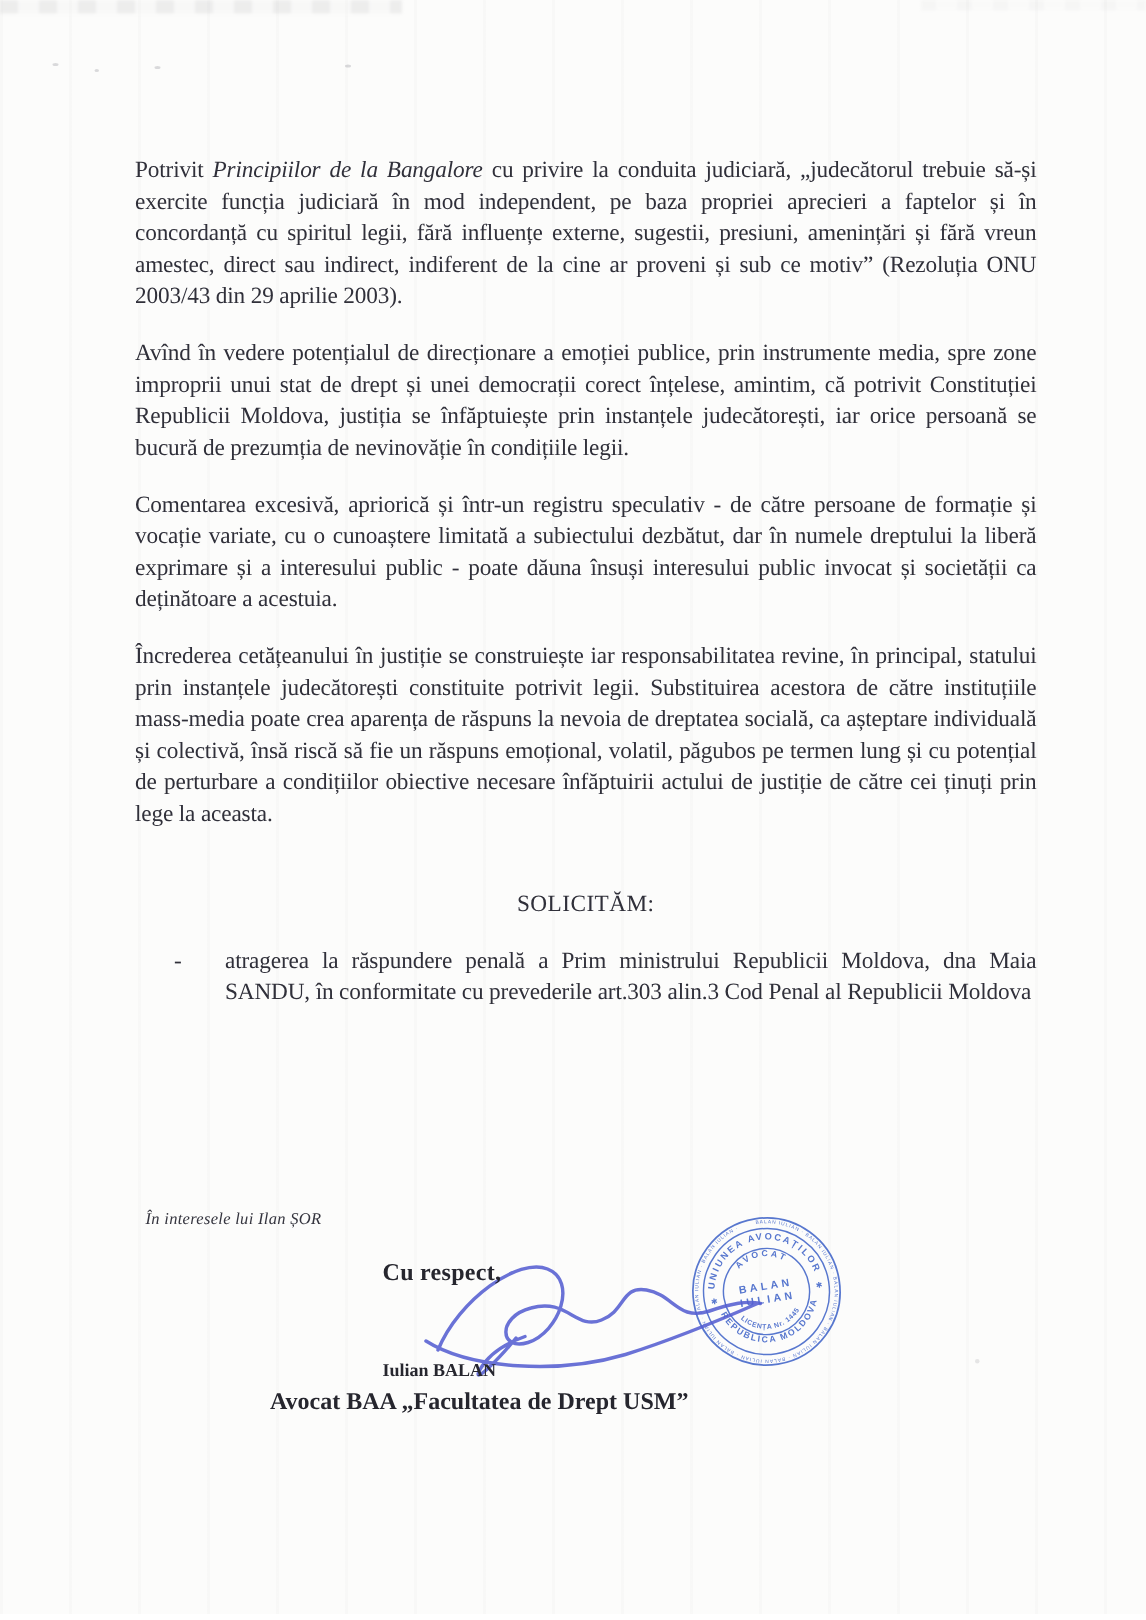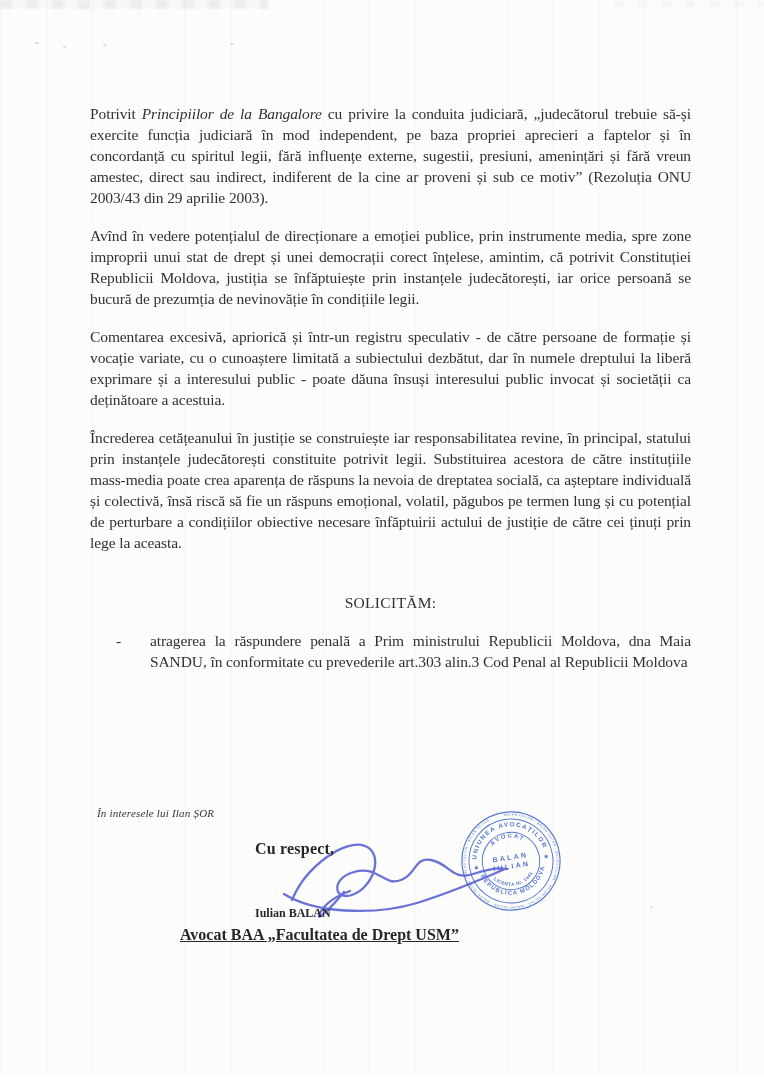--- a/index.html
+++ b/index.html
@@ -37,21 +37,21 @@
   .bullet .btext{flex:1;text-align:justify;}
   i.cite{font-style:italic;}
 
   .interest{
     position:absolute;left:97px;top:807px;
     font-style:italic;font-size:11px;letter-spacing:.2px;color:#34343e;
   }
   .closing{position:absolute;left:255px;top:828px;width:290px;text-align:left;margin-top:12px;}
   .salutation{font-weight:bold;font-size:16px;color:#26262e;letter-spacing:.2px;}
   .sig-name{position:absolute;left:0;top:66px;width:290px;font-weight:bold;font-size:12px;color:#26262e;}
-  .sig-title{position:absolute;left:-75px;top:86px;width:440px;font-weight:bold;font-size:16px;color:#26262e;text-decoration:underline;}
+  .sig-title{position:absolute;left:-75px;top:86px;width:440px;font-weight:bold;font-size:16px;color:#26262e;}
 
   .stamp-svg{position:absolute;left:458px;top:808px;width:106px;height:106px;opacity:.92;}
   .sig-svg{position:absolute;left:276px;top:834px;width:242px;height:94px;overflow:visible;opacity:.88;}
   .stamp-sans{font-family:"Liberation Sans","DejaVu Sans",sans-serif;}
 </style>
 </head>
 <body>
 
 <div class="page">
 

